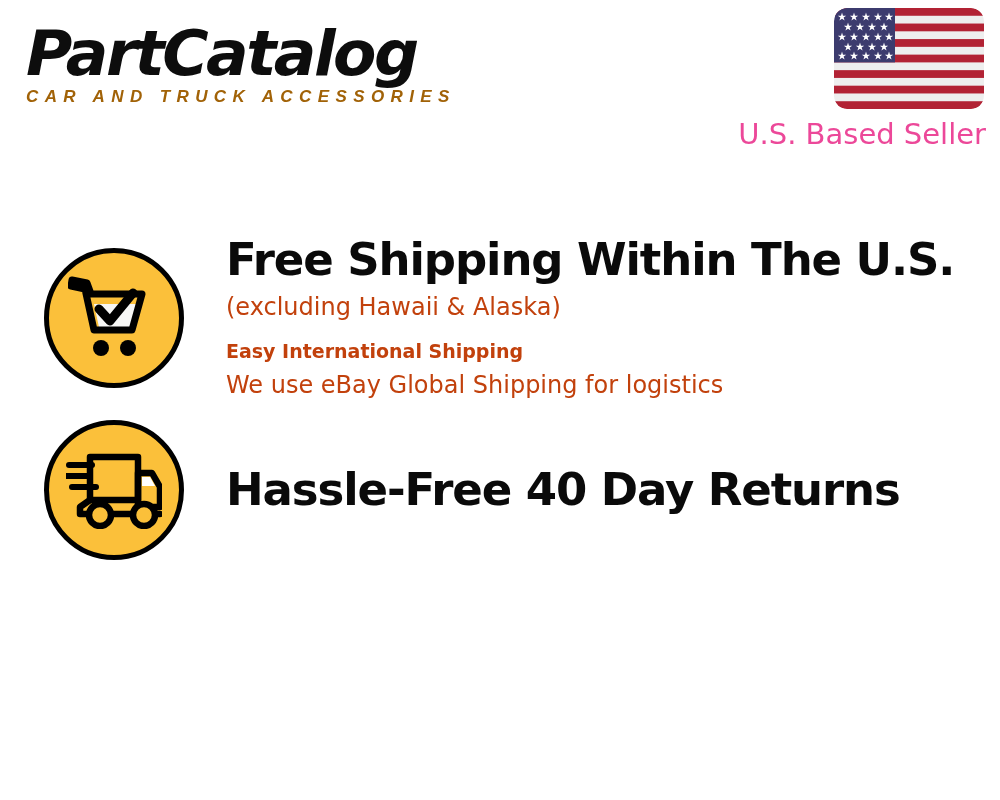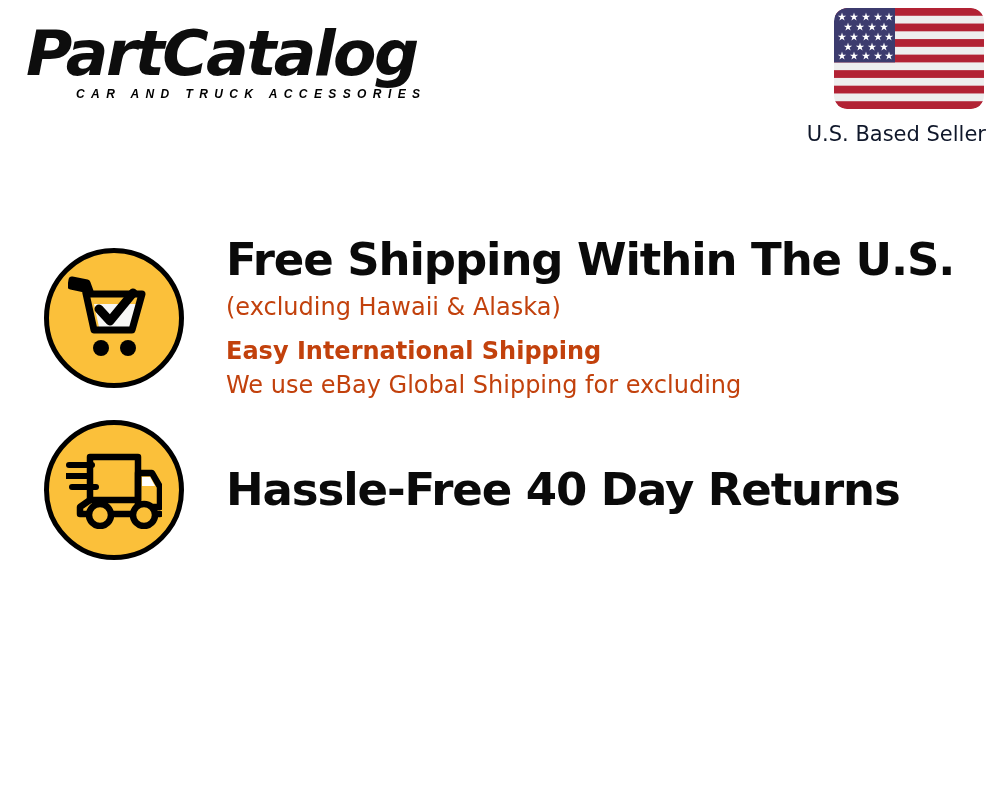--- a/index.html
+++ b/index.html
@@ -33,25 +33,24 @@
     letter-spacing: -2.5px;
     color: #0d0d0d;
     transform: scaleX(1.02);
     transform-origin: left center;
     white-space: nowrap;
   }
   .brand-tagline {
     font-family: "Liberation Sans", sans-serif;
     font-weight: 700;
     font-style: italic;
-    font-size: 12px;
+    font-size: 17px;
     letter-spacing: 6.4px;
-    color: #000000;
+    color: #a16207;
     margin-top: 1px;
-    margin-left: 50px;
     white-space: nowrap;
   }
 
   .seller-badge {
     position: absolute;
     right: 14px;
     top: 8px;
     width: 270px;
     text-align: right;
   }
@@ -60,23 +59,23 @@
     height: 101px;
     border-radius: 13px;
     overflow: hidden;
     display: block;
     margin-left: auto;
     margin-right: 2px;
   }
   .seller-text {
     font-family: "DejaVu Sans", sans-serif;
     font-weight: 400;
-    font-size: 21px;
+    font-size: 29px;
     line-height: 38px;
-    color: #0f172a;
+    color: #ec4899;
     margin-top: 6px;
     white-space: nowrap;
   }
 
   
   .features {
     position: absolute;
     left: 0;
     top: 232px;
     width: 929px;
@@ -121,21 +120,21 @@
     font-family: "DejaVu Sans", sans-serif;
     font-weight: 400;
     font-size: 24px;
     line-height: 33px;
     color: #c2410c;
     margin-top: 5px;
     white-space: nowrap;
   }
   .feature-sub.strong {
     font-weight: 700;
-    font-size: 24px;
+    font-size: 19px;
     margin-top: 11px;
   }
   .feature-sub.tight { margin-top: 1px; }
 </style>
 </head>
 <body>
 
 <div class="brand-logo">
   <div class="brand-wordmark">PartCatalog</div>
   <div class="brand-tagline">CAR AND TRUCK ACCESSORIES</div>
@@ -201,21 +200,21 @@
         <path d="M4 6 L19 9 L23 20 L74 20 L64 56 L26 56 L17 15 L3 12 Z" fill="none" stroke="#000000" stroke-width="7" stroke-linejoin="round" stroke-linecap="round"></path>
         <path d="M31 35 L42 47 L65 19" fill="none" stroke="#000000" stroke-width="9" stroke-linejoin="round" stroke-linecap="round"></path>
         <circle cx="33" cy="74" r="8" fill="#000000"></circle>
         <circle cx="60" cy="74" r="8" fill="#000000"></circle>
       </svg>
     </div>
     <div class="feature-text">
       <div class="feature-headline">Free Shipping Within The U.S.</div>
       <div class="feature-sub">(excluding Hawaii &amp; Alaska)</div>
       <div class="feature-sub strong">Easy International Shipping</div>
-      <div class="feature-sub tight">We use eBay Global Shipping for excluding</div>
+      <div class="feature-sub tight">We use eBay Global Shipping for logistics</div>
     </div>
   </div>
 
   <div class="feature-row">
     <div class="badge-circle">
       <svg width="96" height="78" viewBox="0 0 96 78" aria-hidden="true">
 
         <line x1="3" y1="14" x2="26" y2="14" stroke="#000000" stroke-width="6" stroke-linecap="round"></line>
         <line x1="0" y1="25" x2="24" y2="25" stroke="#000000" stroke-width="6" stroke-linecap="round"></line>
         <line x1="6" y1="36" x2="30" y2="36" stroke="#000000" stroke-width="6" stroke-linecap="round"></line>

